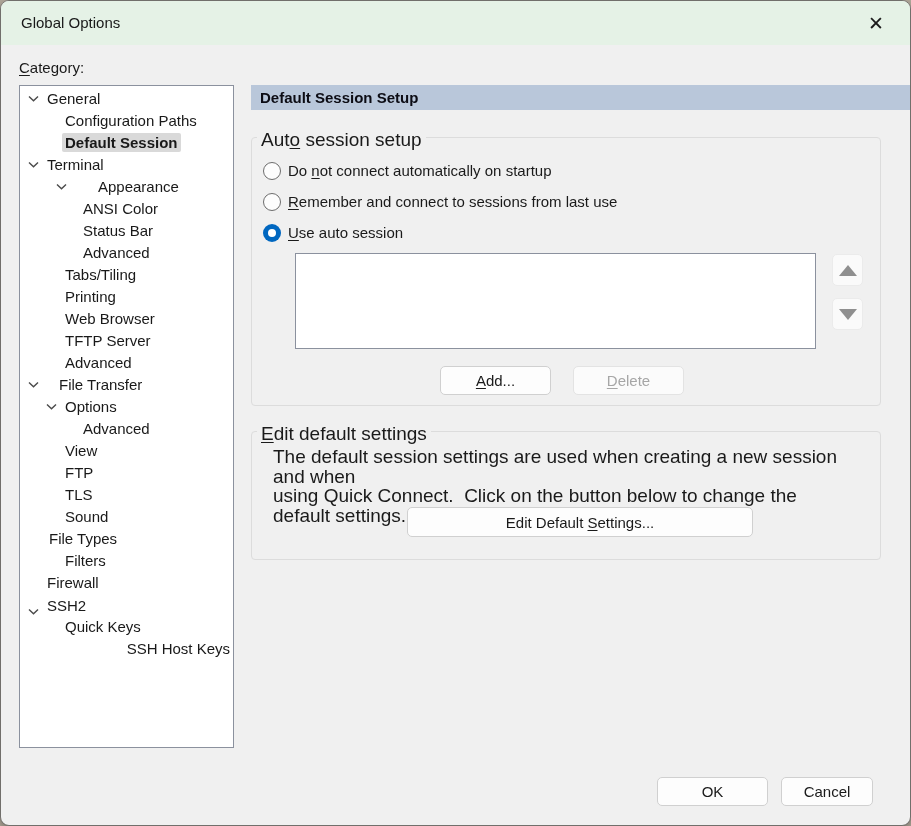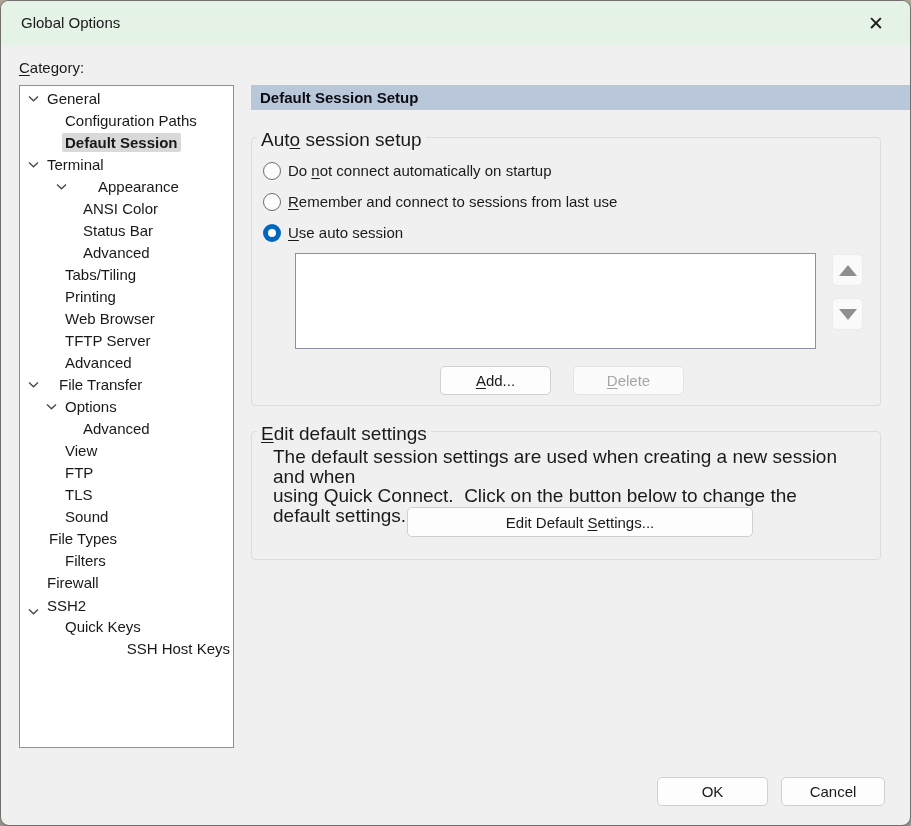--- a/index.html
+++ b/index.html
@@ -43,21 +43,21 @@
               border-top:11px solid #8f8f8f; }
   .btn { position:absolute; height:29px; background:#fdfdfd; border:1px solid #d0d0d0; border-radius:5px;
          font-family:inherit; font-size:15px; color:#1a1a1a; }
   .btn:disabled, .btn.disabled { background:#fbfbfb; border-color:#e3e3e3; color:#a6a6a6; }
   .add-btn { left:188px; top:228px; width:111px; }
   .del-btn { left:321px; top:228px; width:111px; }
   .edit-btn { left:155px; top:75px; width:346px; height:30px; }
   .gb-desc { position:absolute; left:21px; top:15px; width:580px; font-size:19px; line-height:19.5px;
              color:#1a1a1a; white-space:pre-wrap; }
   .ok-btn { left:656px; top:776px; width:111px; }
-  .cancel-btn { left:780px; top:776px; width:104px; }
+  .cancel-btn { left:780px; top:776px; width:92px; }
   u { text-decoration:underline; text-underline-offset:2px; }
 </style>
 </head>
 <body>
 
 <div class="stage">
   <div class="dialog">
 
     <div class="titlebar">
       <span class="title">Global Options</span>

